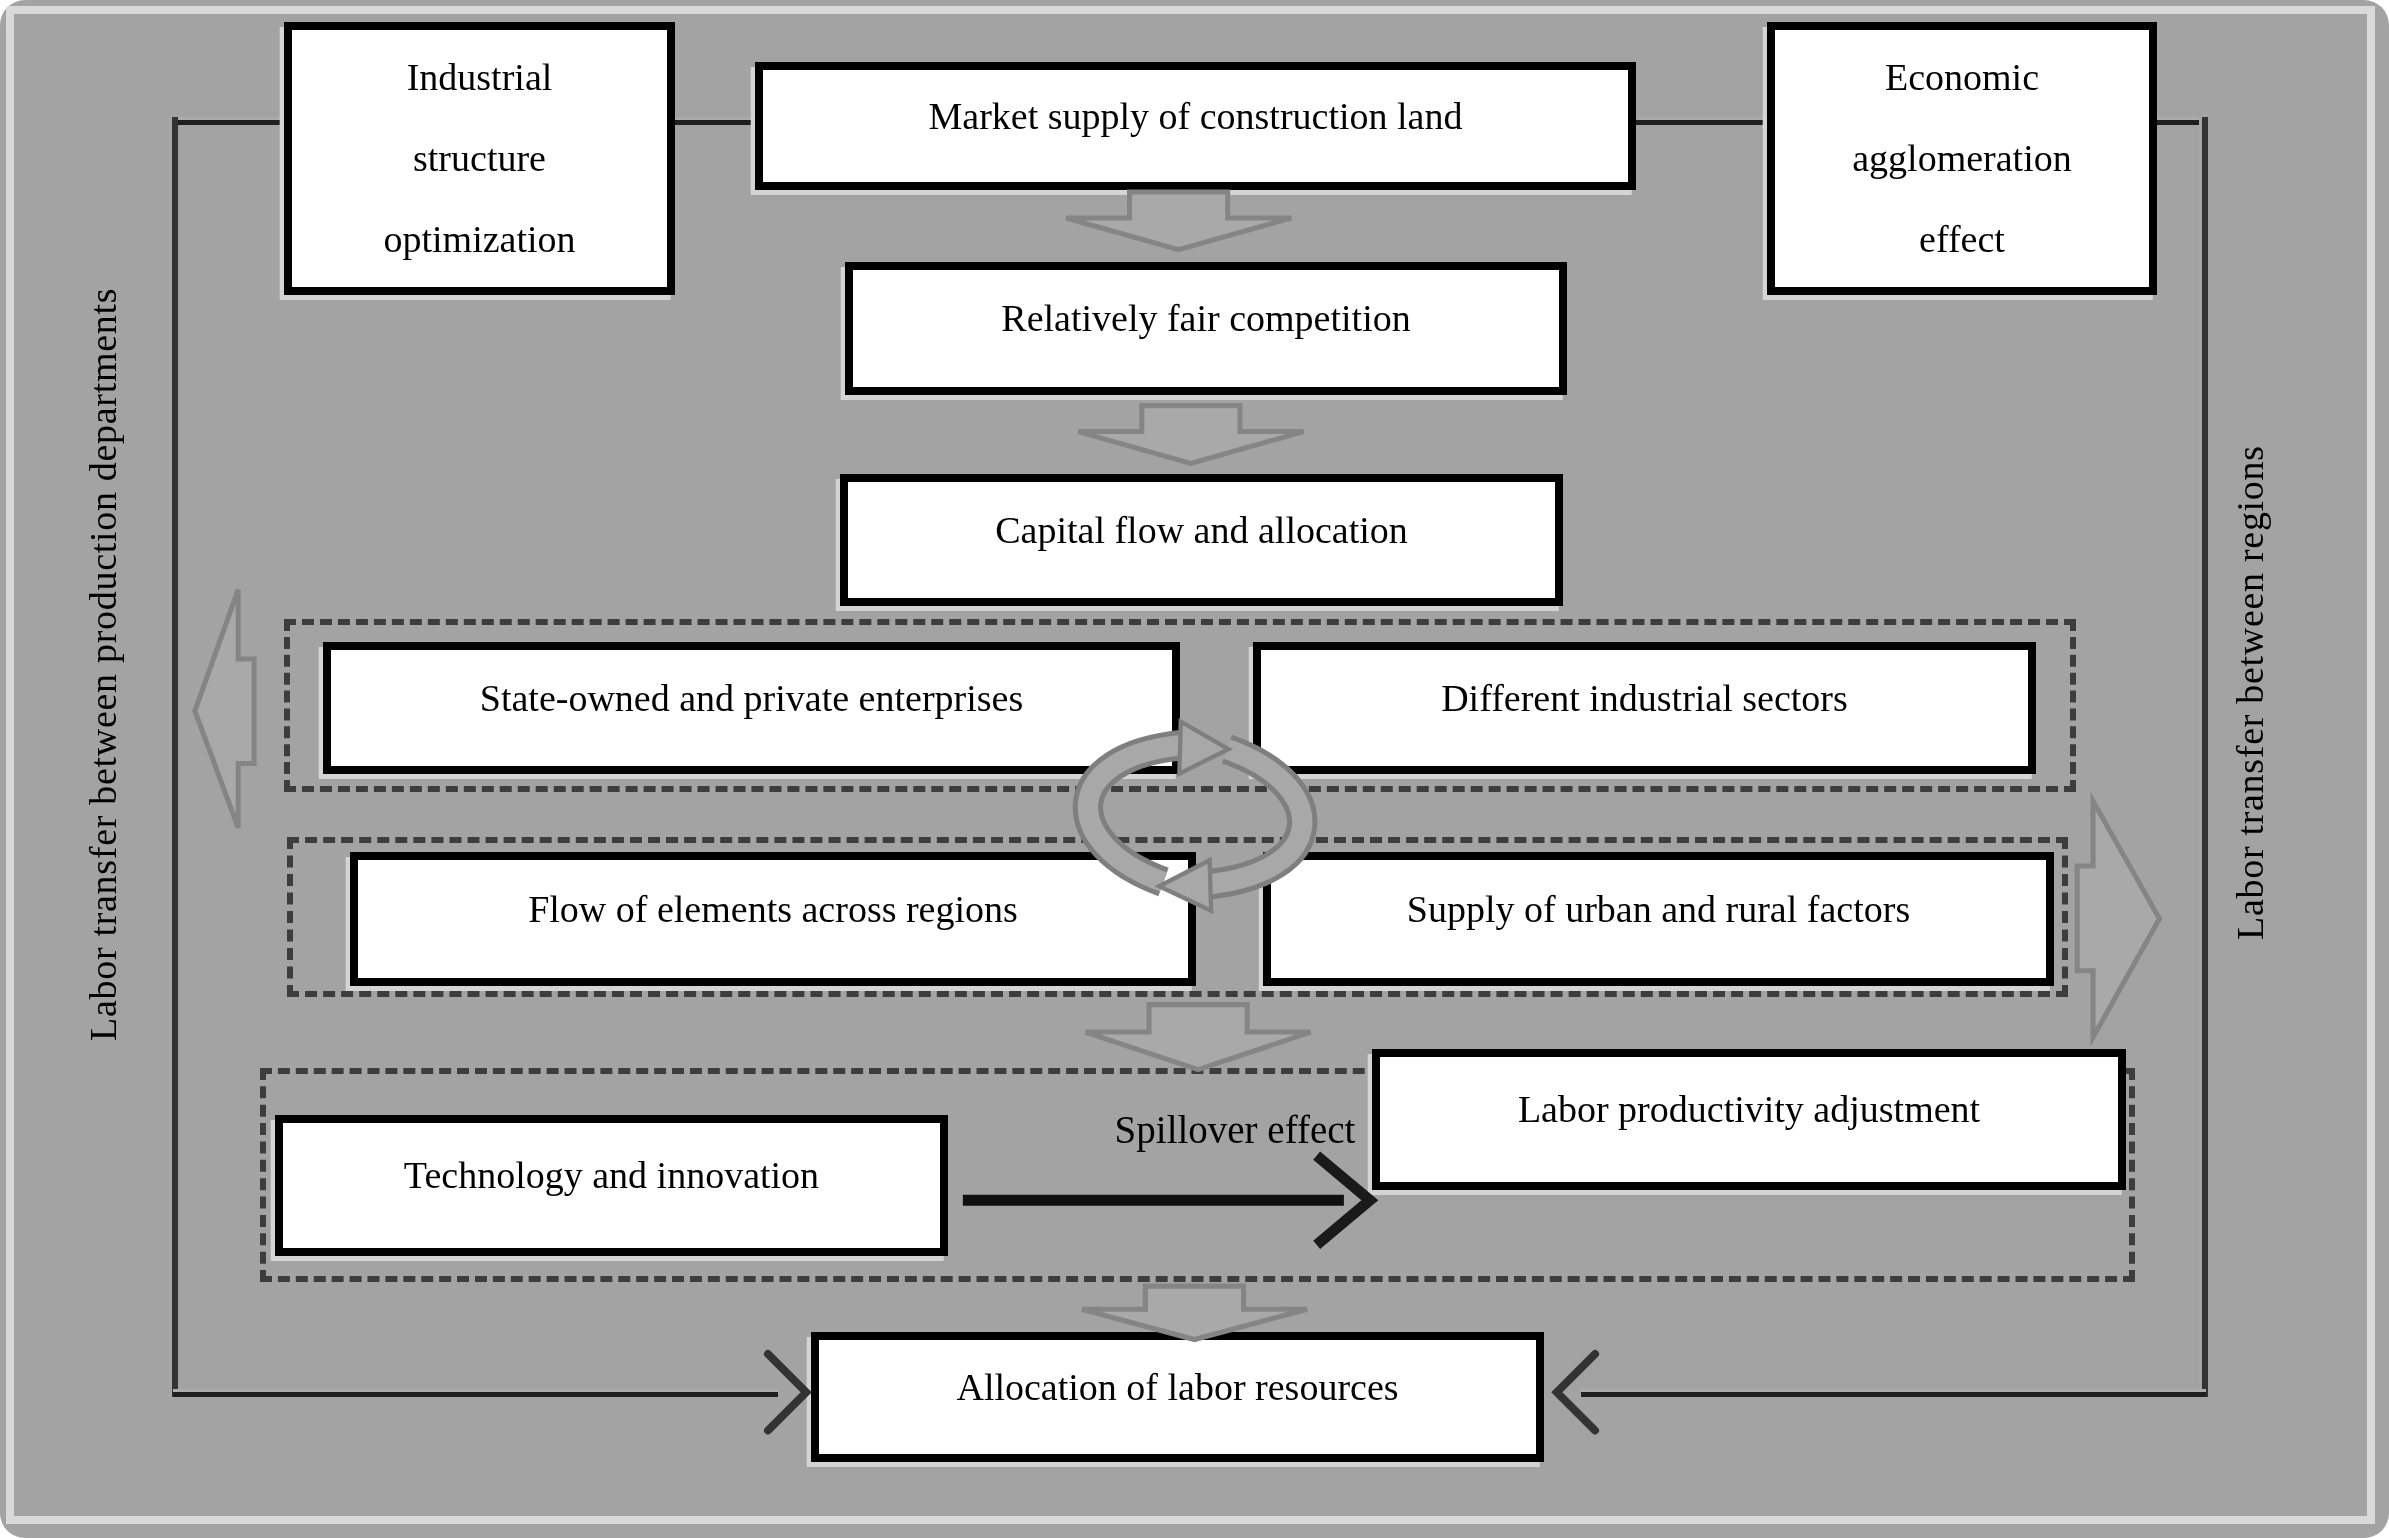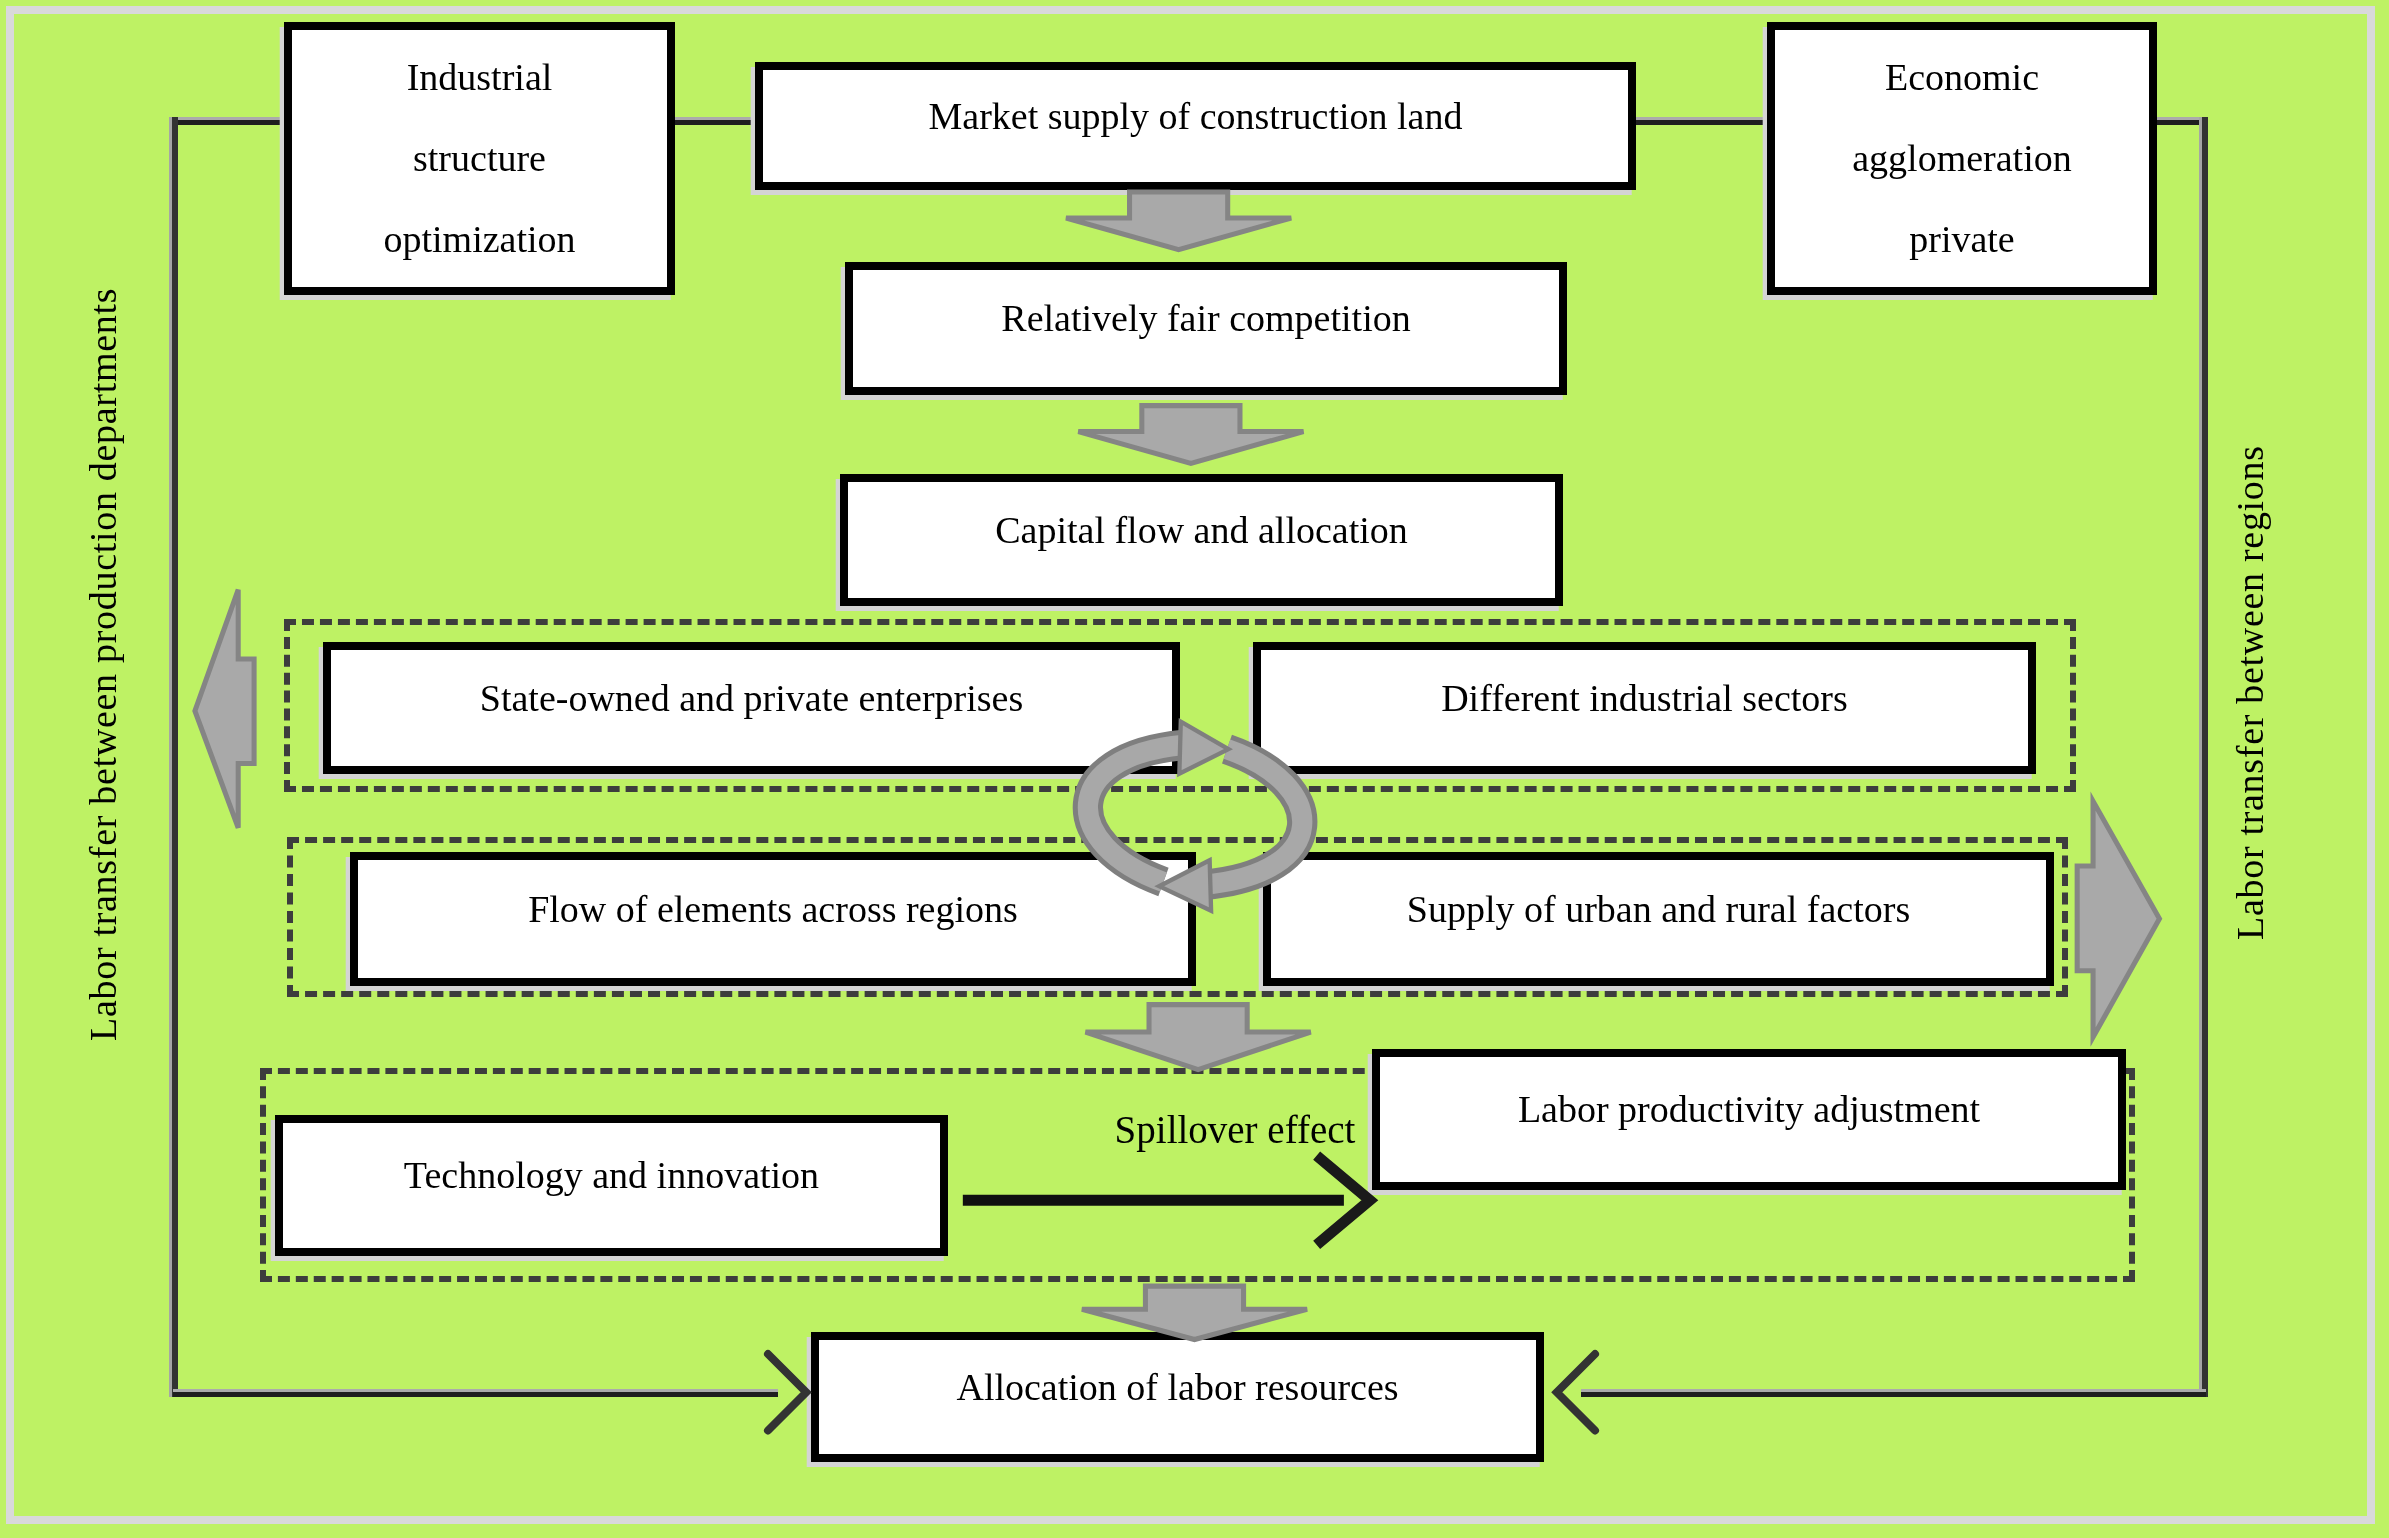--- a/index.html
+++ b/index.html
@@ -1,18 +1,18 @@
 <!DOCTYPE html>
 <html style="font-size:11.6px"><head>
 <meta charset="utf-8">
 <style>
   html,body { margin:0; padding:0; background:#ffffff; }
   #canvas {
-    position:relative; width:2389px; height:1538px; background:#bef264;
-    font-family:"Liberation Serif", serif; color:#000; overflow:hidden;
+    position:relative; width:2389px; height:1538px; background:#a3a3a3;
+    font-family:"Liberation Serif", serif; color:#000; overflow:hidden;border-radius:25px;
   }
   .frame {
     position:absolute; left:5.8px; top:5.8px; width:2369px; height:1518px;
     border:8.7px solid #d9d9d9; box-sizing:border-box; z-index:0;
   }
   .box {
     position:absolute; background:#ffffff; border:8px solid #000000;
     box-sizing:border-box; display:flex; flex-direction:column;
     align-items:center; justify-content:center; text-align:center;
     font-size:38px; line-height:1.15; z-index:2;
@@ -75,21 +75,21 @@
     <span class="line">optimization</span>
   </div>
 
   <div class="box" style="left:755px; top:62px; width:881px; height:128px;">
     <span class="pad">Market supply of construction land</span>
   </div>
 
   <div class="box" style="left:1767px; top:21.7px; width:390px; height:273px;">
     <span class="line">Economic</span>
     <span class="line">agglomeration</span>
-    <span class="line">private</span>
+    <span class="line">effect</span>
   </div>
 
   <div class="box" style="left:845px; top:262px; width:722px; height:133px;">
     <span class="pad">Relatively fair competition</span>
   </div>
 
   <div class="box" style="left:840px; top:474px; width:723px; height:132px;">
     <span class="pad">Capital flow and allocation</span>
   </div>
 

